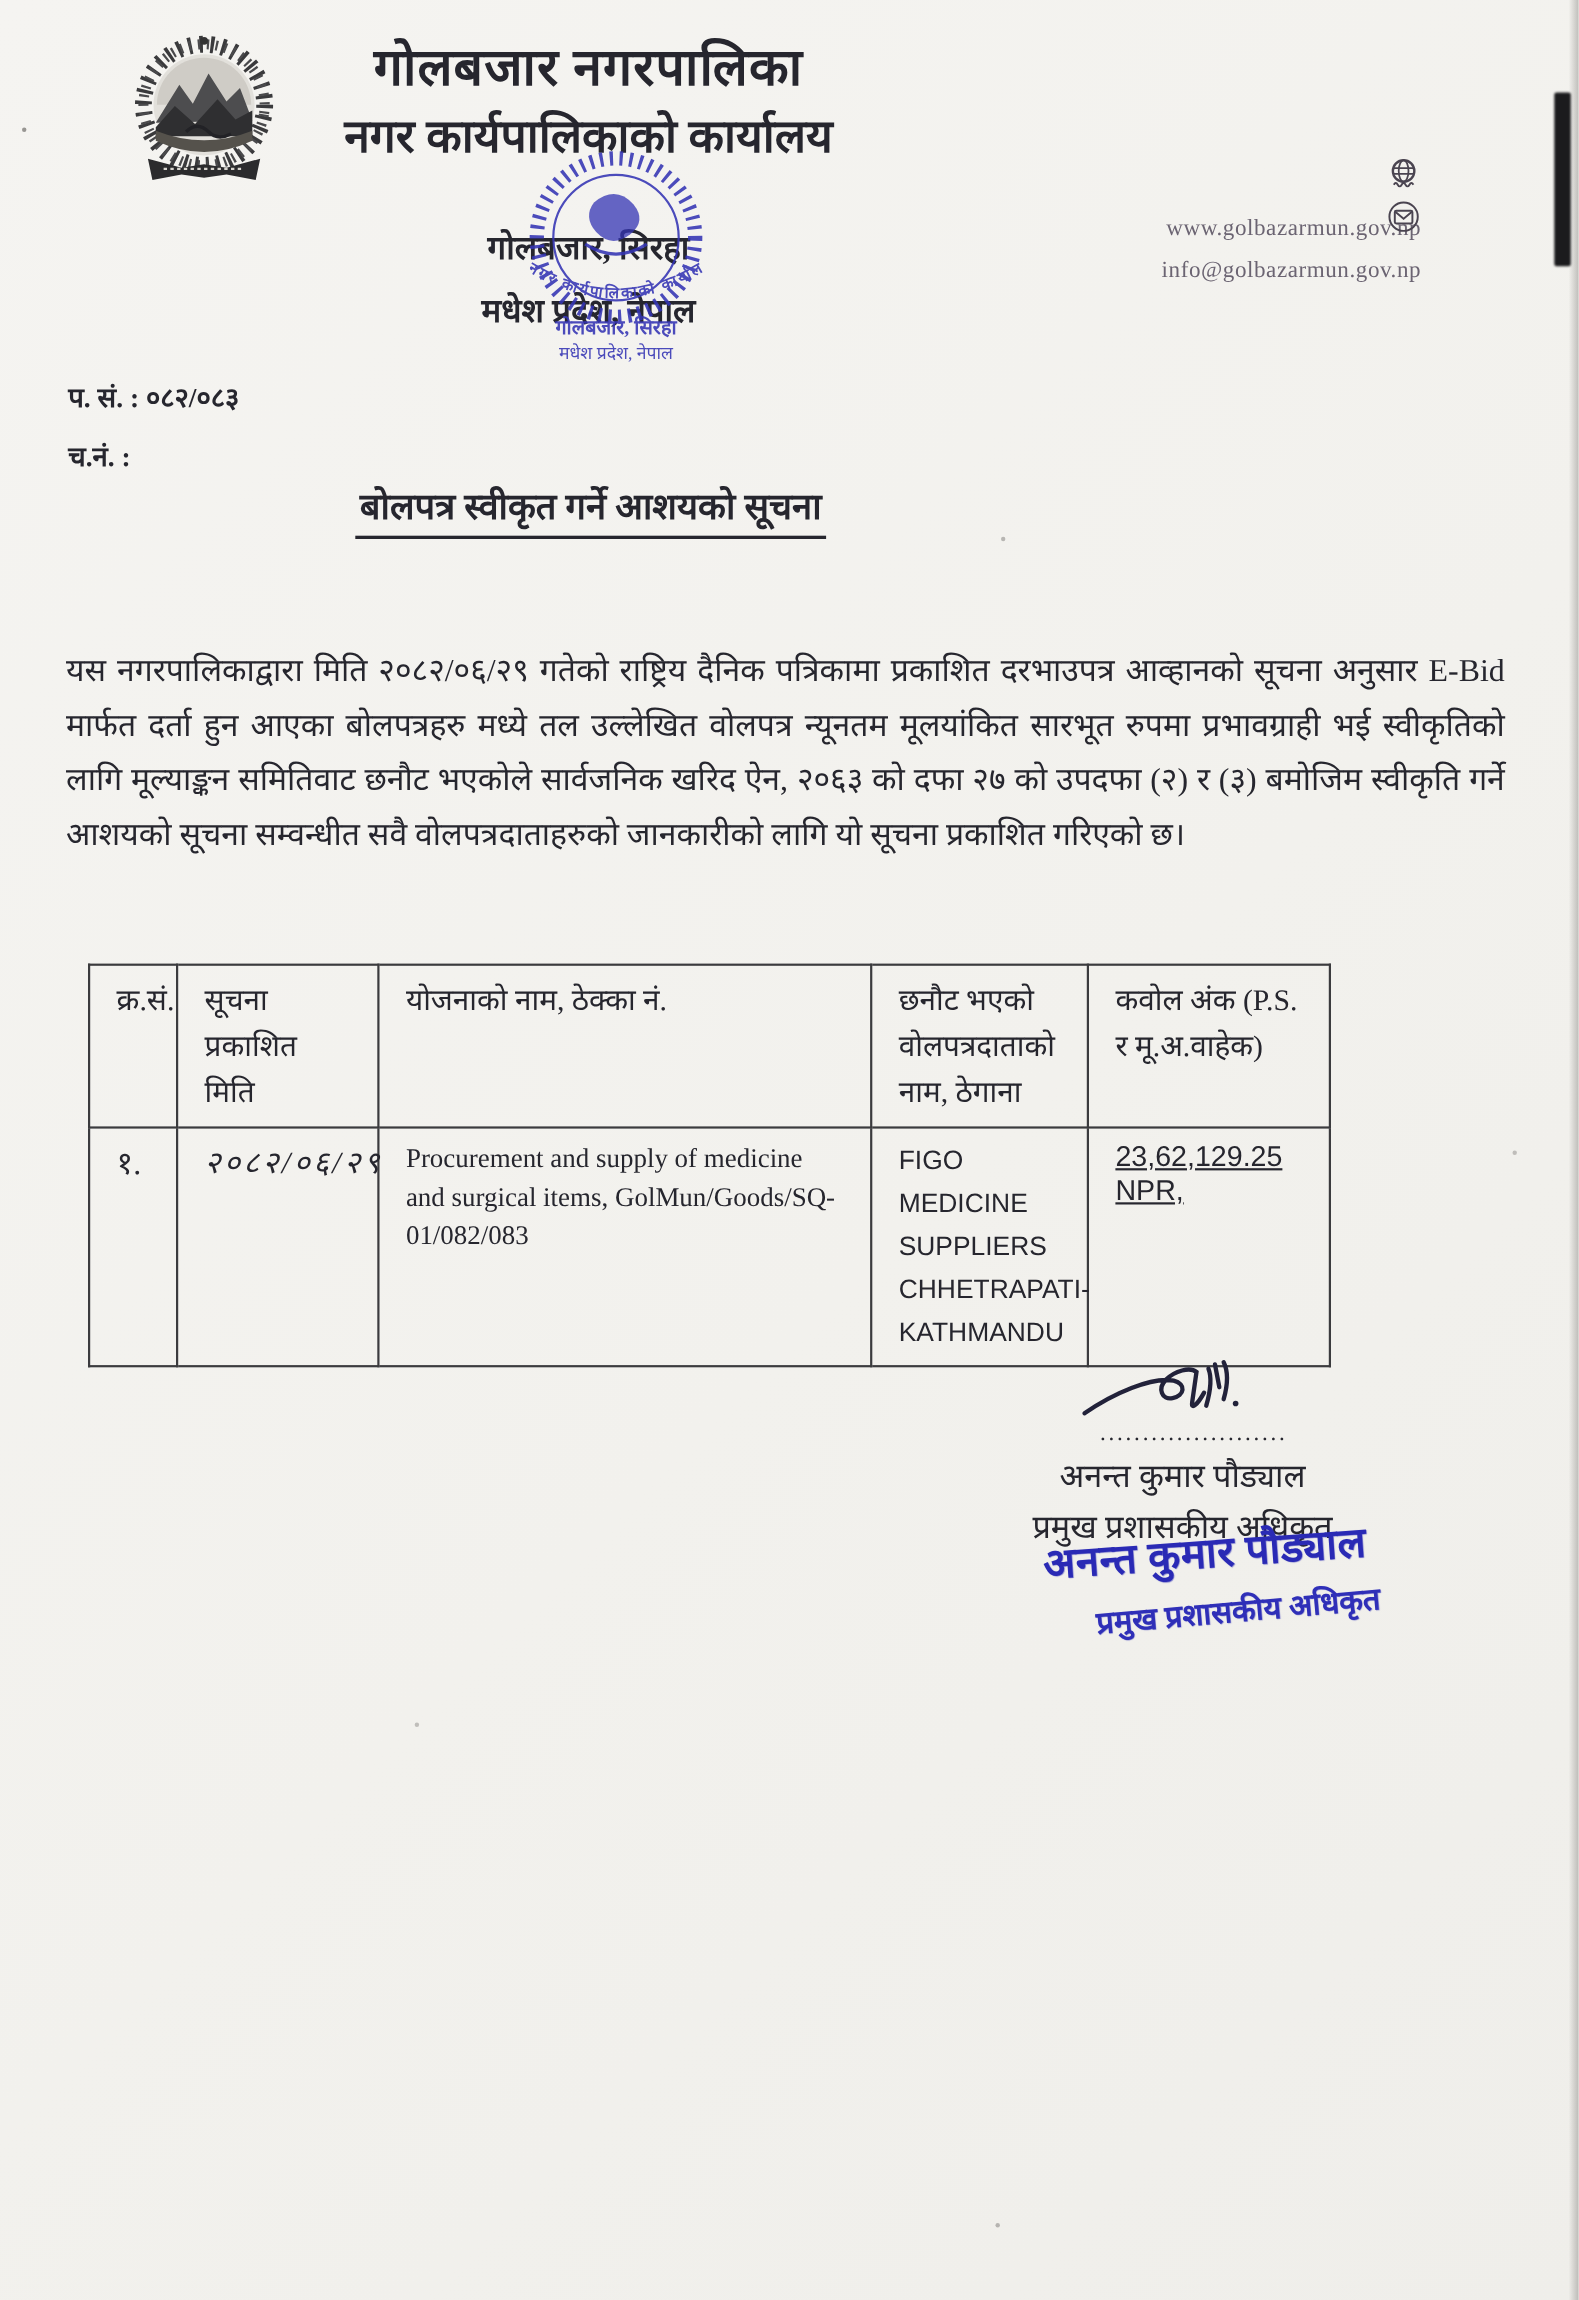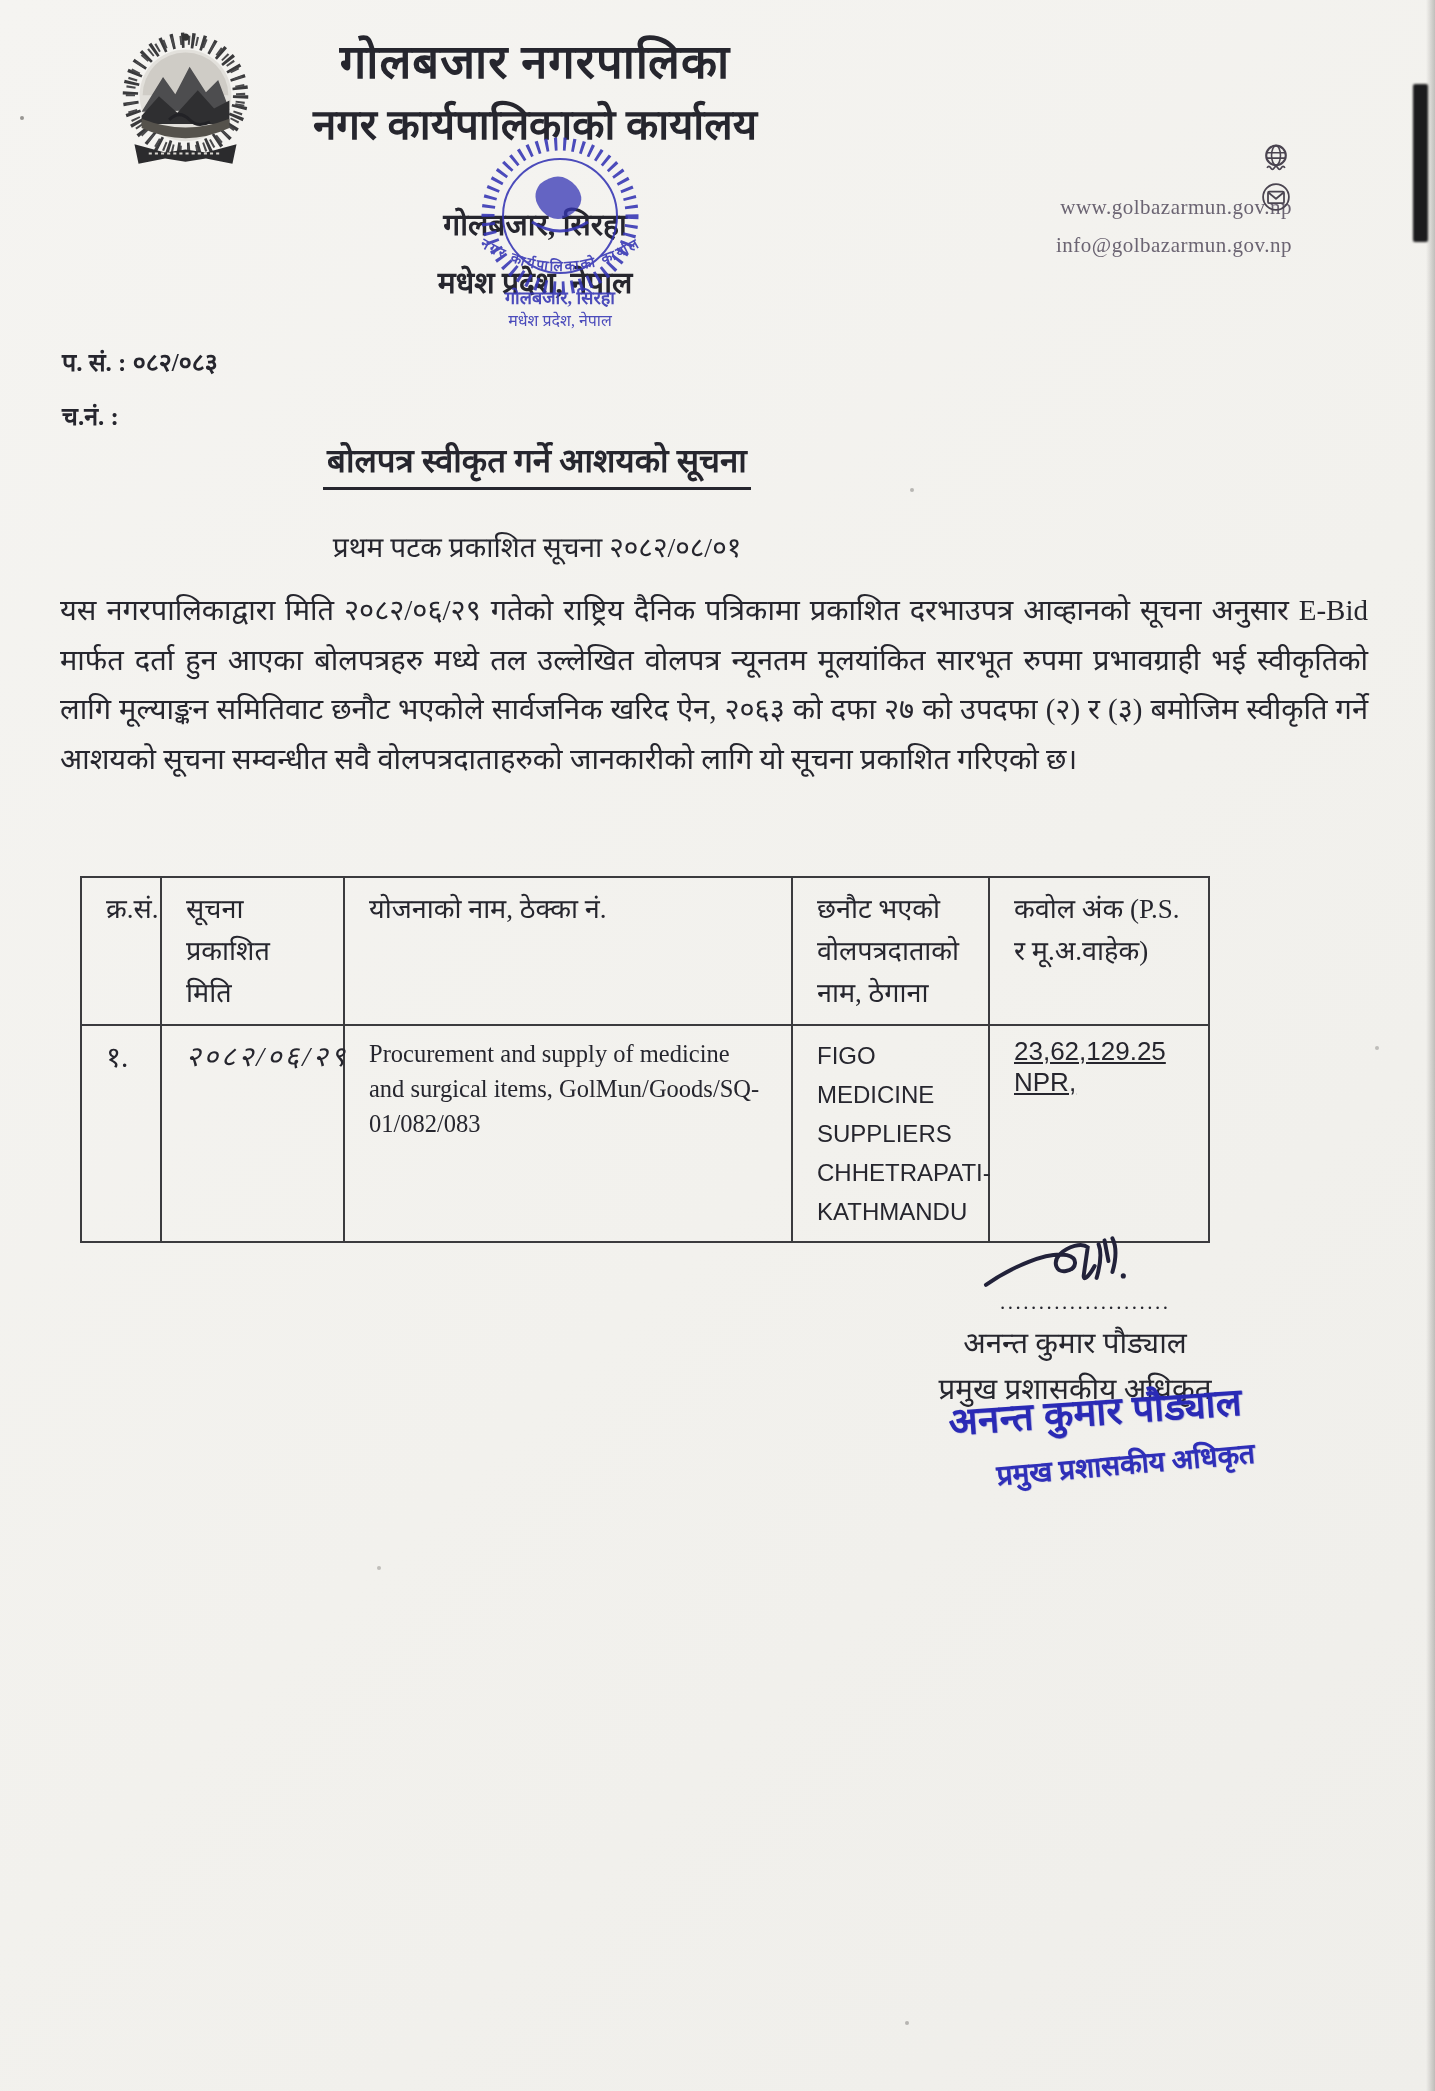--- a/index.html
+++ b/index.html
@@ -121,21 +121,20 @@
       <span>०८२/०८३</span>
     </div>
     <div>
       <span>च.नं. :</span>
     </div>
   </div>
 
   <div class="title-wrap">
     <span class="notice-title">बोलपत्र स्वीकृत गर्ने आशयको सूचना</span>
   </div>
-  <div class="subtitle-wrap">प्रथम पटक प्रकाशित सूचना २०८२/०८/०१</div>
 
   <div class="bodytext">यस नगरपालिकाद्वारा मिति २०८२/०६/२९ गतेको राष्ट्रिय दैनिक पत्रिकामा प्रकाशित दरभाउपत्र आव्हानको सूचना अनुसार E-Bid मार्फत दर्ता हुन आएका बोलपत्रहरु मध्ये तल उल्लेखित वोलपत्र न्यूनतम मूलयांकित सारभूत रुपमा प्रभावग्राही भई स्वीकृतिको लागि मूल्याङ्कन समितिवाट छनौट भएकोले सार्वजनिक खरिद ऐन, २०६३ को दफा २७ को उपदफा (२) र (३) बमोजिम स्वीकृति गर्ने आशयको सूचना सम्वन्धीत सवै वोलपत्रदाताहरुको जानकारीको लागि यो सूचना प्रकाशित गरिएको छ।</div>
 
   <table class="tender">
     <colgroup>
       <col style="width:80px">
         <col style="width:183px">
         <col style="width:448px">
         <col style="width:197px">
         <col style="width:220px">

